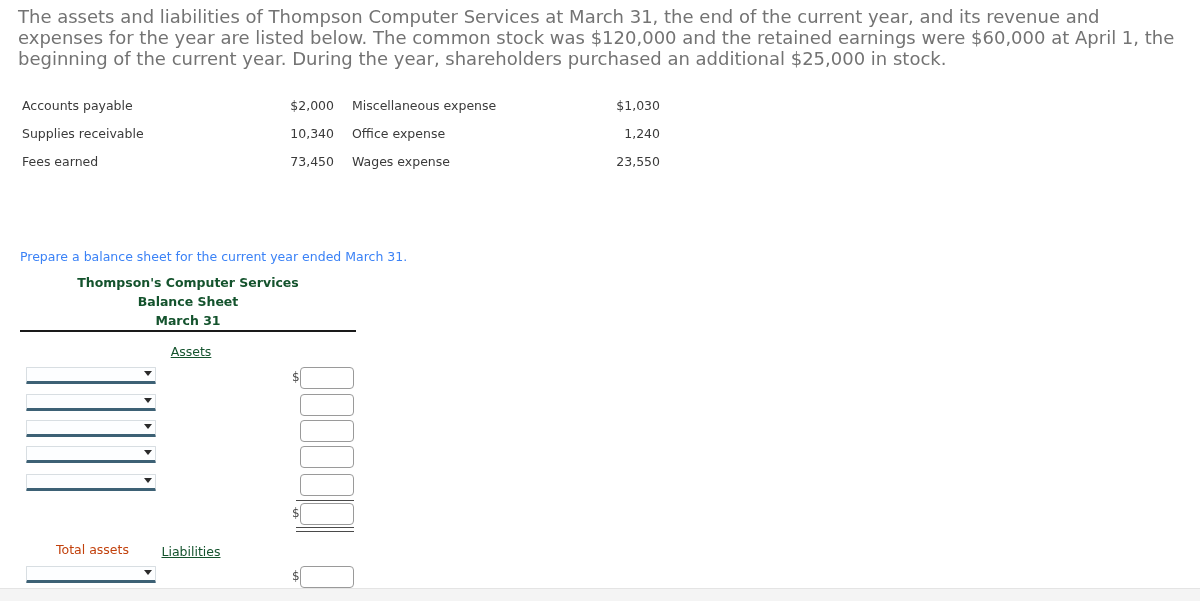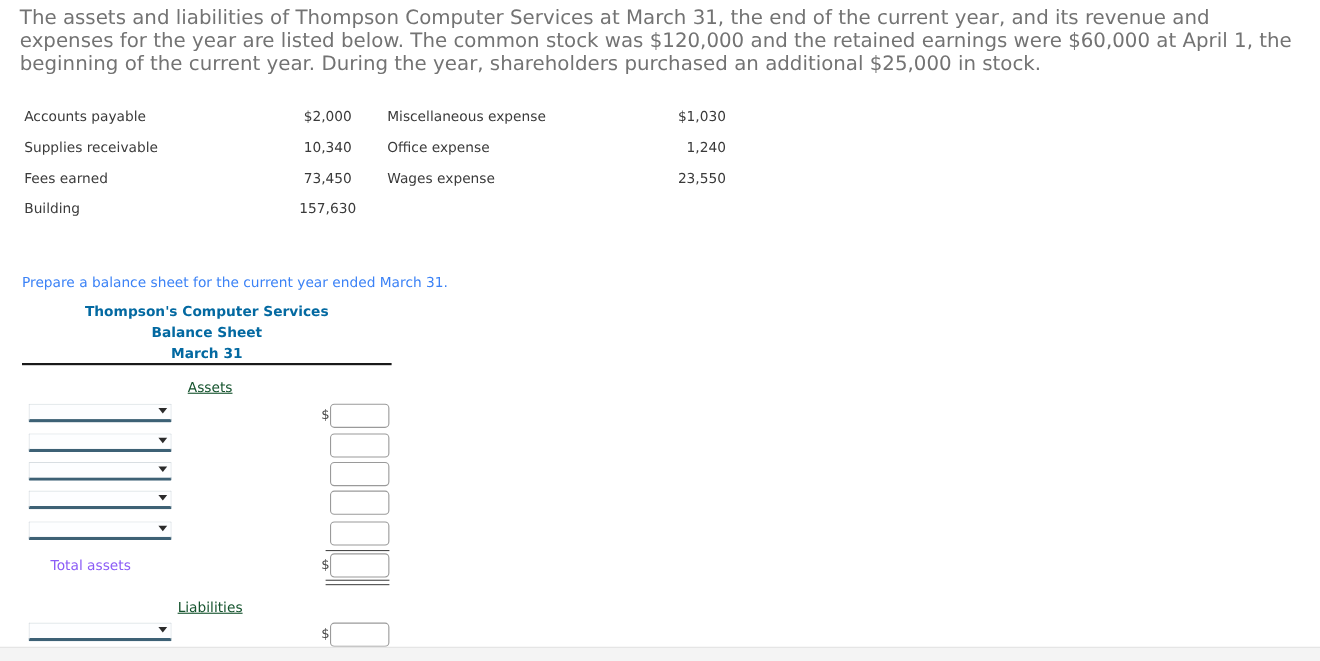--- a/index.html
+++ b/index.html
@@ -38,21 +38,21 @@
     margin-top: 36px;
   }
   .accounts td {
     font-size: 12.5px;
     line-height: 16px;
     padding: 6px 0 6px 0;
     color: #3a3a3a;
     white-space: nowrap;
   }
   .acc-name-l  { width: 240px; padding-left: 22px !important; }
-  .acc-val-l   { width: 72px;  text-align: center; }
+  .acc-val-l   { width: 72px;  text-align: right; }
   .acc-name-r  { width: 230px; padding-left: 18px !important; }
   .acc-val-r   { width: 78px;  text-align: right; }
 
   
   .prompt {
     position: absolute;
     left: 20px;
     top: 249px;
     font-size: 12.5px;
     color: #3b82f6;
@@ -63,21 +63,21 @@
     position: absolute;
     left: 20px;
     top: 273px;
     width: 336px;
     text-align: center;
   }
   .stmt-head div {
     font-weight: bold;
     font-size: 12.5px;
     line-height: 19px;
-    color: #0369a1;
+    color: #14532d;
     font-family: "DejaVu Sans", "Liberation Sans", sans-serif;
   }
   .head-rule {
     position: absolute;
     left: 20px;
     top: 330px;
     width: 336px;
     height: 0;
     border-top: 2px solid #1a1a1a;
   }
@@ -169,23 +169,24 @@
     position: absolute;
     left: 296px;
     width: 58px;
     height: 3px;
     border-top: 1px solid #4a4a4a;
     border-bottom: 1px solid #4a4a4a;
   }
 
   .total-label {
     position: absolute;
-    left: 46px;
-    font-size: 12.5px;
-    color: #8b5cf6;
+    left: 56px;
+    font-size: 12.5px;
+    color: #c2410c;
+    margin-top: 36px;
   }
 
   
   .page-bottom {
     position: absolute;
     left: 0;
     bottom: 0;
     width: 1200px;
     height: 12px;
     background: #f4f4f4;
@@ -210,26 +211,20 @@
       <td class="acc-val-l">10,340</td>
       <td class="acc-name-r">Office expense</td>
       <td class="acc-val-r">1,240</td>
     </tr>
     <tr>
       <td class="acc-name-l">Fees earned</td>
       <td class="acc-val-l">73,450</td>
       <td class="acc-name-r">Wages expense</td>
       <td class="acc-val-r">23,550</td>
     </tr>
-    <tr>
-      <td class="acc-name-l">Building</td>
-      <td class="acc-val-l">157,630</td>
-      <td class="acc-name-r"></td>
-      <td class="acc-val-r"></td>
-    </tr>
   </tbody>
 </table>
 
 <div class="prompt">Prepare a balance sheet for the current year ended March 31.</div>
 
 <div class="stmt-head">
   <div>Thompson's Computer Services</div>
   <div>Balance Sheet</div>
   <div>March 31</div>
 </div>

